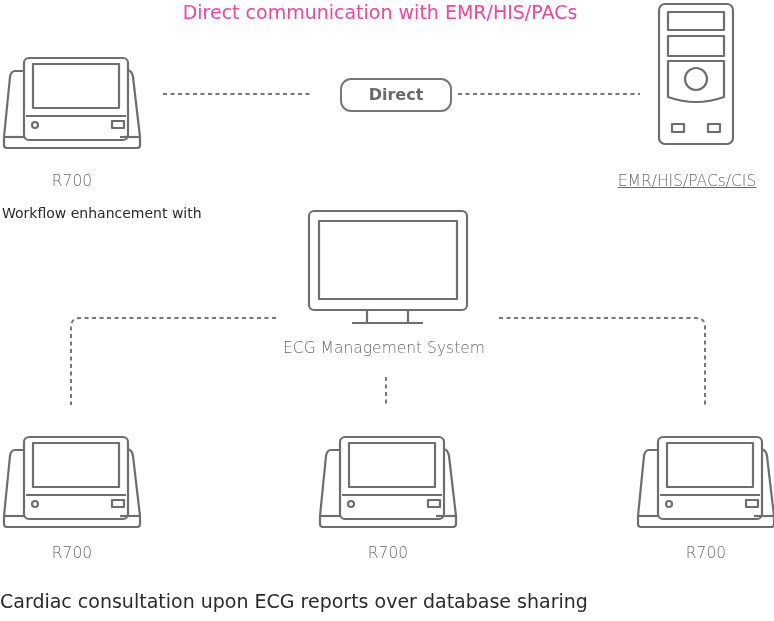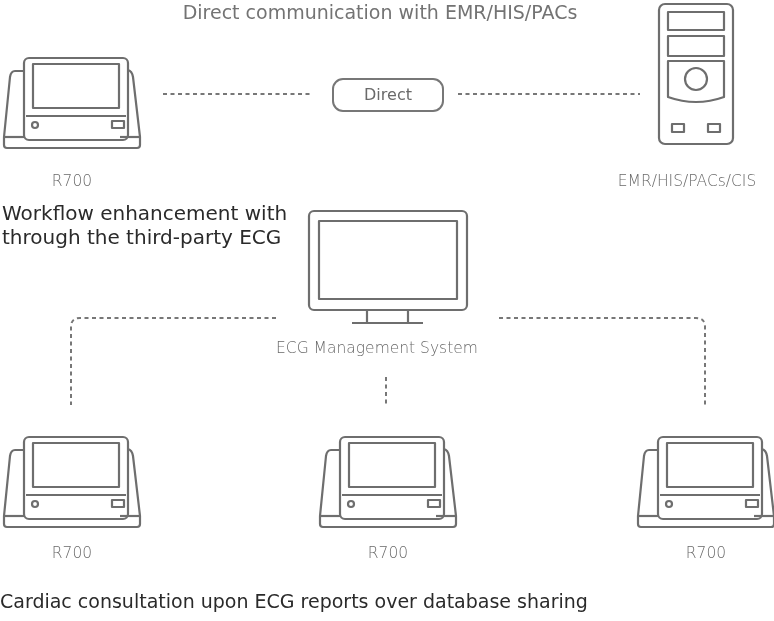--- a/index.html
+++ b/index.html
@@ -1,37 +1,36 @@
 <!DOCTYPE html>
 <html><head>
 <meta charset="utf-8">
 <style>
   html, body { margin:0; padding:0; background:#ffffff; }
   body { width:774px; height:621px; position:relative; overflow:hidden;
          font-family:"DejaVu Sans", "Liberation Sans", sans-serif; color:#2b2b2b; }
   .abs { position:absolute; }
-  .title-top { left:120px; top:0px; width:520px; text-align:center; font-size:19px; line-height:25px; color:#737373; }
-  .title-left { left:2px; top:202px; width:300px; font-size:20px; line-height:23.5px; color:#2a2a2a; }
+  .title-top { left:120px; top:0px; width:520px; text-align:center; font-size:19px; line-height:25px; color:#ec4899; }
+  .title-left { left:2px; top:202px; width:300px; font-size:14px; line-height:23.5px; color:#2a2a2a; }
   .title-bottom { left:0; top:590px; width:774px; text-align:left; font-size:19px; color:#2a2a2a; }
   .label { font-size:15.5px; color:#6a6a6a; text-align:center; font-weight:300; }
   svg.icon { position:absolute; overflow:visible; }
-  .direct-pill { left:332px; top:78px; width:112px; height:34px; border:2px solid #777; border-radius:11px;
-                 box-sizing:border-box; text-align:center; line-height:30px; font-size:16px; color:#6a6a6a; }
+  .direct-pill { left:340px; top:78px; width:112px; height:34px; border:2px solid #777; border-radius:11px;
+                 box-sizing:border-box; text-align:center; line-height:30px; font-size:16px; color:#6a6a6a;font-weight:bold; }
   svg.lines { position:absolute; left:0; top:0; width:774px; height:621px; pointer-events:none; }
 </style>
 </head>
 <body>
 
 <div class="abs title-top">
   <div>Direct communication with EMR/HIS/PACs</div>
 </div>
 
 <div class="abs title-left">
   <div>Workflow enhancement with</div>
-  <div>through the third-party ECG</div>
 </div>
 
 <div class="abs title-bottom">Cardiac consultation upon ECG reports over database sharing</div>
 
 <svg class="lines" viewBox="0 0 774 621">
   <g fill="none" stroke="#777" stroke-width="2" stroke-dasharray="4,3.5">
     <line x1="163" y1="94" x2="312" y2="94"></line>
     <line x1="458" y1="94" x2="640" y2="94"></line>
     <path d="M276 318 L80 318 Q71 318 71 327 L71 405"></path>
     <path d="M499 318 L696 318 Q705 318 705 327 L705 405"></path>
@@ -59,31 +58,31 @@
   <g fill="none" stroke="#6e6e6e" stroke-width="2.2" stroke-linejoin="round">
     <rect x="2" y="1" width="74" height="140" rx="6"></rect>
     <rect x="11" y="9" width="56" height="18"></rect>
     <rect x="11" y="33" width="56" height="20"></rect>
     <path d="M11 58 L67 58 L67 94 Q39 104 11 94 Z"></path>
     <circle cx="39" cy="76" r="11"></circle>
     <rect x="15" y="121" width="12" height="8"></rect>
     <rect x="51" y="121" width="12" height="8"></rect>
   </g>
 </svg>
-<div class="abs label" style="left:600px;top:172px;width:174px;">EMR/HIS/PACs/CIS</div>
+<div class="abs label" style="left:600px;top:172px;width:174px;text-decoration:underline;">EMR/HIS/PACs/CIS</div>
 
 <svg class="icon" style="left:307px;top:209px;" width="162" height="118" viewBox="0 0 162 118">
   <g fill="none" stroke="#6e6e6e" stroke-width="2.2" stroke-linejoin="round">
     <rect x="2" y="2" width="158" height="99" rx="5"></rect>
     <rect x="12" y="12" width="138" height="78"></rect>
     <path d="M60 101 L60 114 M101 101 L101 114"></path>
     <line x1="45" y1="114" x2="116" y2="114"></line>
   </g>
 </svg>
-<div class="abs label" style="left:240px;top:339px;width:274px;">ECG Management System</div>
+<div class="abs label" style="left:247px;top:339px;width:274px;">ECG Management System</div>
 
 <svg class="icon" style="left:2px;top:434px;" width="140" height="96" viewBox="0 0 140 96">
   <g fill="none" stroke="#6e6e6e" stroke-width="2.2" stroke-linejoin="round">
     <path d="M22 16 L13 16 Q9 16 8 22 L2 82 L2 90 Q2 93 5 93 L135 93 Q138 93 138 90 L138 82 L131 22 Q130 16 126 15"></path>
     <path d="M2 82 L22 82"></path>
       <path d="M118 82 L138 82"></path>
     <rect x="22" y="3" width="104" height="82" rx="5"></rect>
     <rect x="31" y="9" width="86" height="44"></rect>
     <line x1="24" y1="61" x2="124" y2="61"></line>
     <circle cx="33" cy="70" r="3"></circle>

